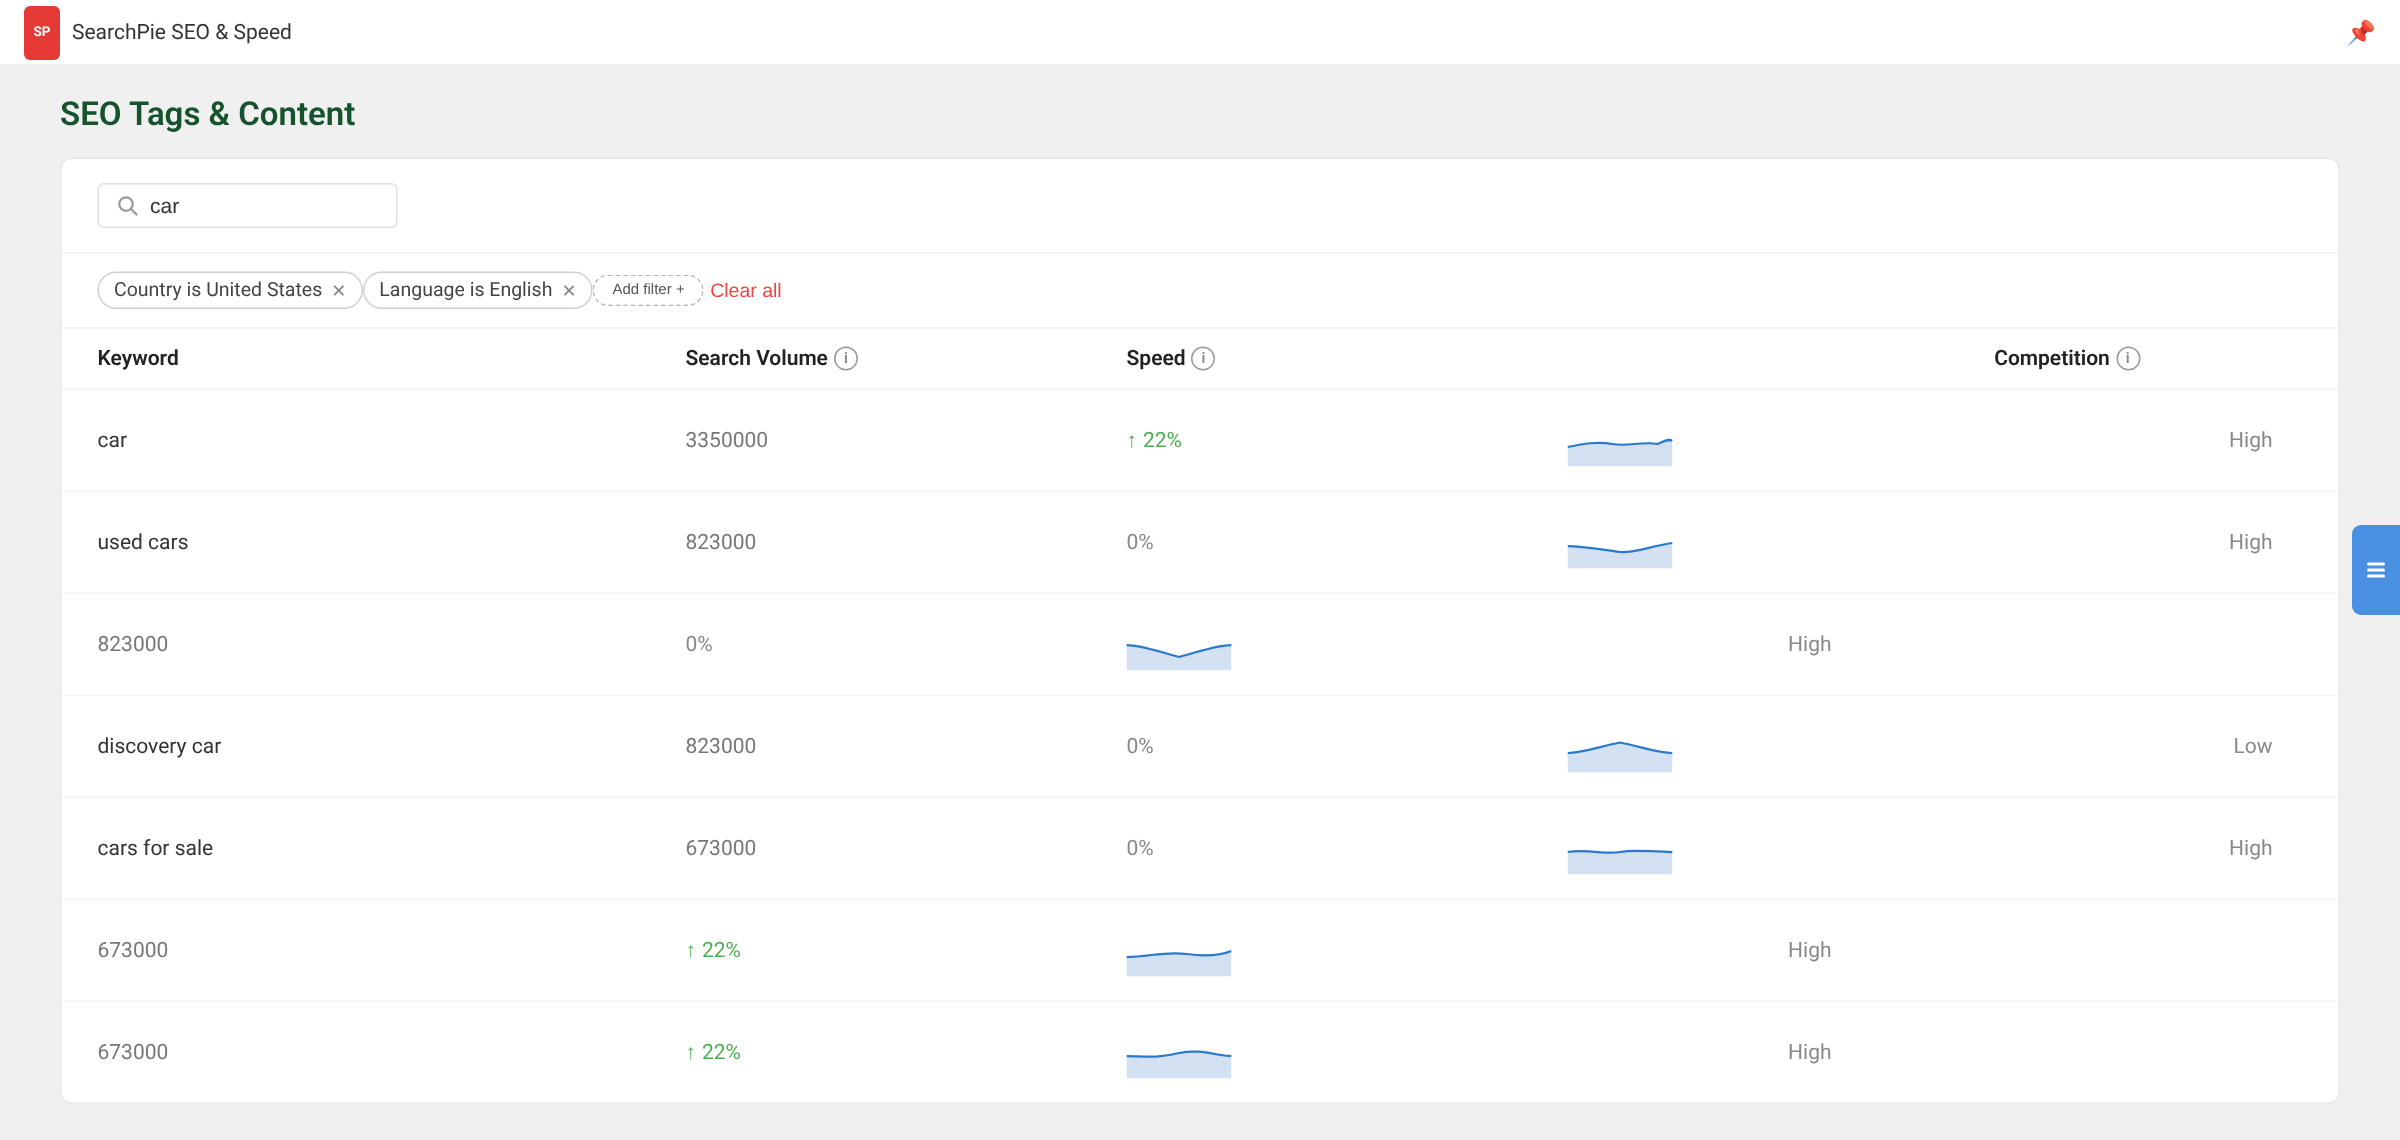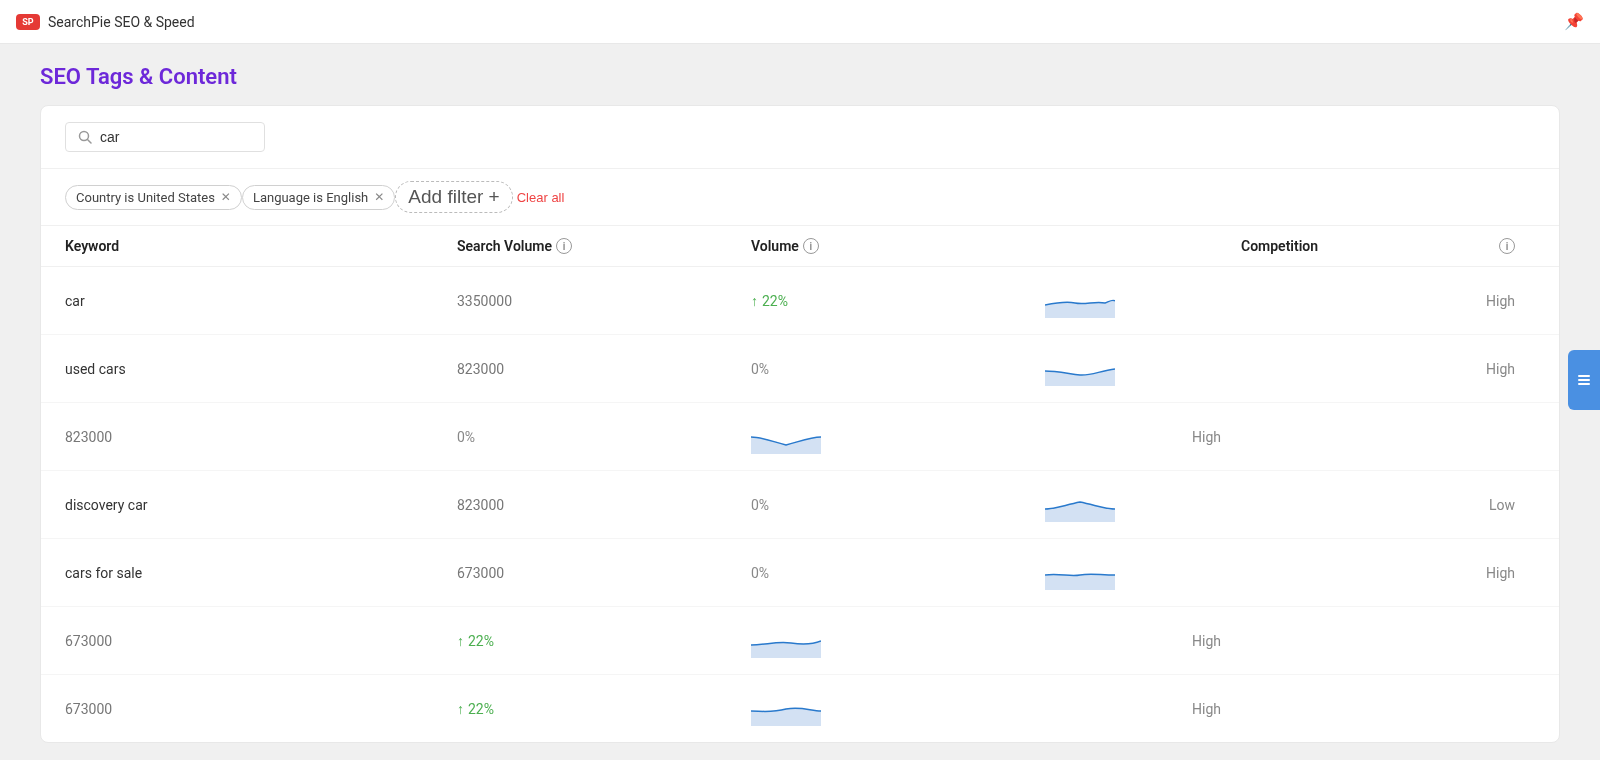--- a/index.html
+++ b/index.html
@@ -18,21 +18,21 @@
       border-bottom: 1px solid #e8e8e8;
       justify-content: space-between;
     }
     .top-bar-left {
       display: flex;
       align-items: center;
       gap: 8px;
     }
     .app-icon {
       width: 24px;
-      height: 16px;
+      height: 36px;
       background: #e53935;
       border-radius: 4px;
       display: flex;
       align-items: center;
       justify-content: center;
       color: white;
       font-size: 12px;
       font-weight: bold;
     }
     .app-title {
@@ -42,21 +42,21 @@
     .pin-icon {
       color: #666;
       font-size: 16px;
     }
     .page-title-area {
       padding: 20px 40px 16px;
     }
     .page-title {
       font-size: 22px;
       font-weight: 600;
-      color: #6d28d9;
+      color: #14532d;
     }
     .main-card {
       background: #fff;
       margin: 0 40px;
       border-radius: 8px;
       border: 1px solid #e8e8e8;
       overflow: hidden;
     }
     .search-header {
       padding: 16px 24px;
@@ -150,21 +150,21 @@
       font-size: 12px;
       cursor: pointer;
     }
     .add-filter-btn {
       display: flex;
       align-items: center;
       gap: 4px;
       border: 1px dashed #bbb;
       border-radius: 16px;
       padding: 4px 12px;
-      font-size: 19px;
+      font-size: 10px;
       color: #555;
       cursor: pointer;
       background: transparent;
     }
     .clear-all-btn {
       background: transparent;
       border: none;
       font-size: 13px;
       color: #ef4444;
       cursor: pointer;
@@ -317,25 +317,25 @@
 
   <div class="table-header">
     <div class="col-header">
       <span>Keyword</span>
     </div>
     <div class="col-header">
       <span>Search Volume</span>
       <span class="info-icon">i</span>
     </div>
     <div class="col-header">
-      <span>Volume</span>
+      <span>Speed</span>
       <span class="info-icon">i</span>
     </div>
     <div class="col-header"></div>
-    <div class="col-header" style="justify-content:space-between; padding-right:20px;">
+    <div class="col-header" style="justify-content:center; padding-right:20px;">
       <span>Competition</span>
       <span class="info-icon">i</span>
     </div>
   </div>
 
   <div class="table-container" id="table-body">
   <div class="table-row">
     <div class="cell-keyword">car</div>
     <div class="cell-volume">3350000</div>
     <div class="cell-trend">

